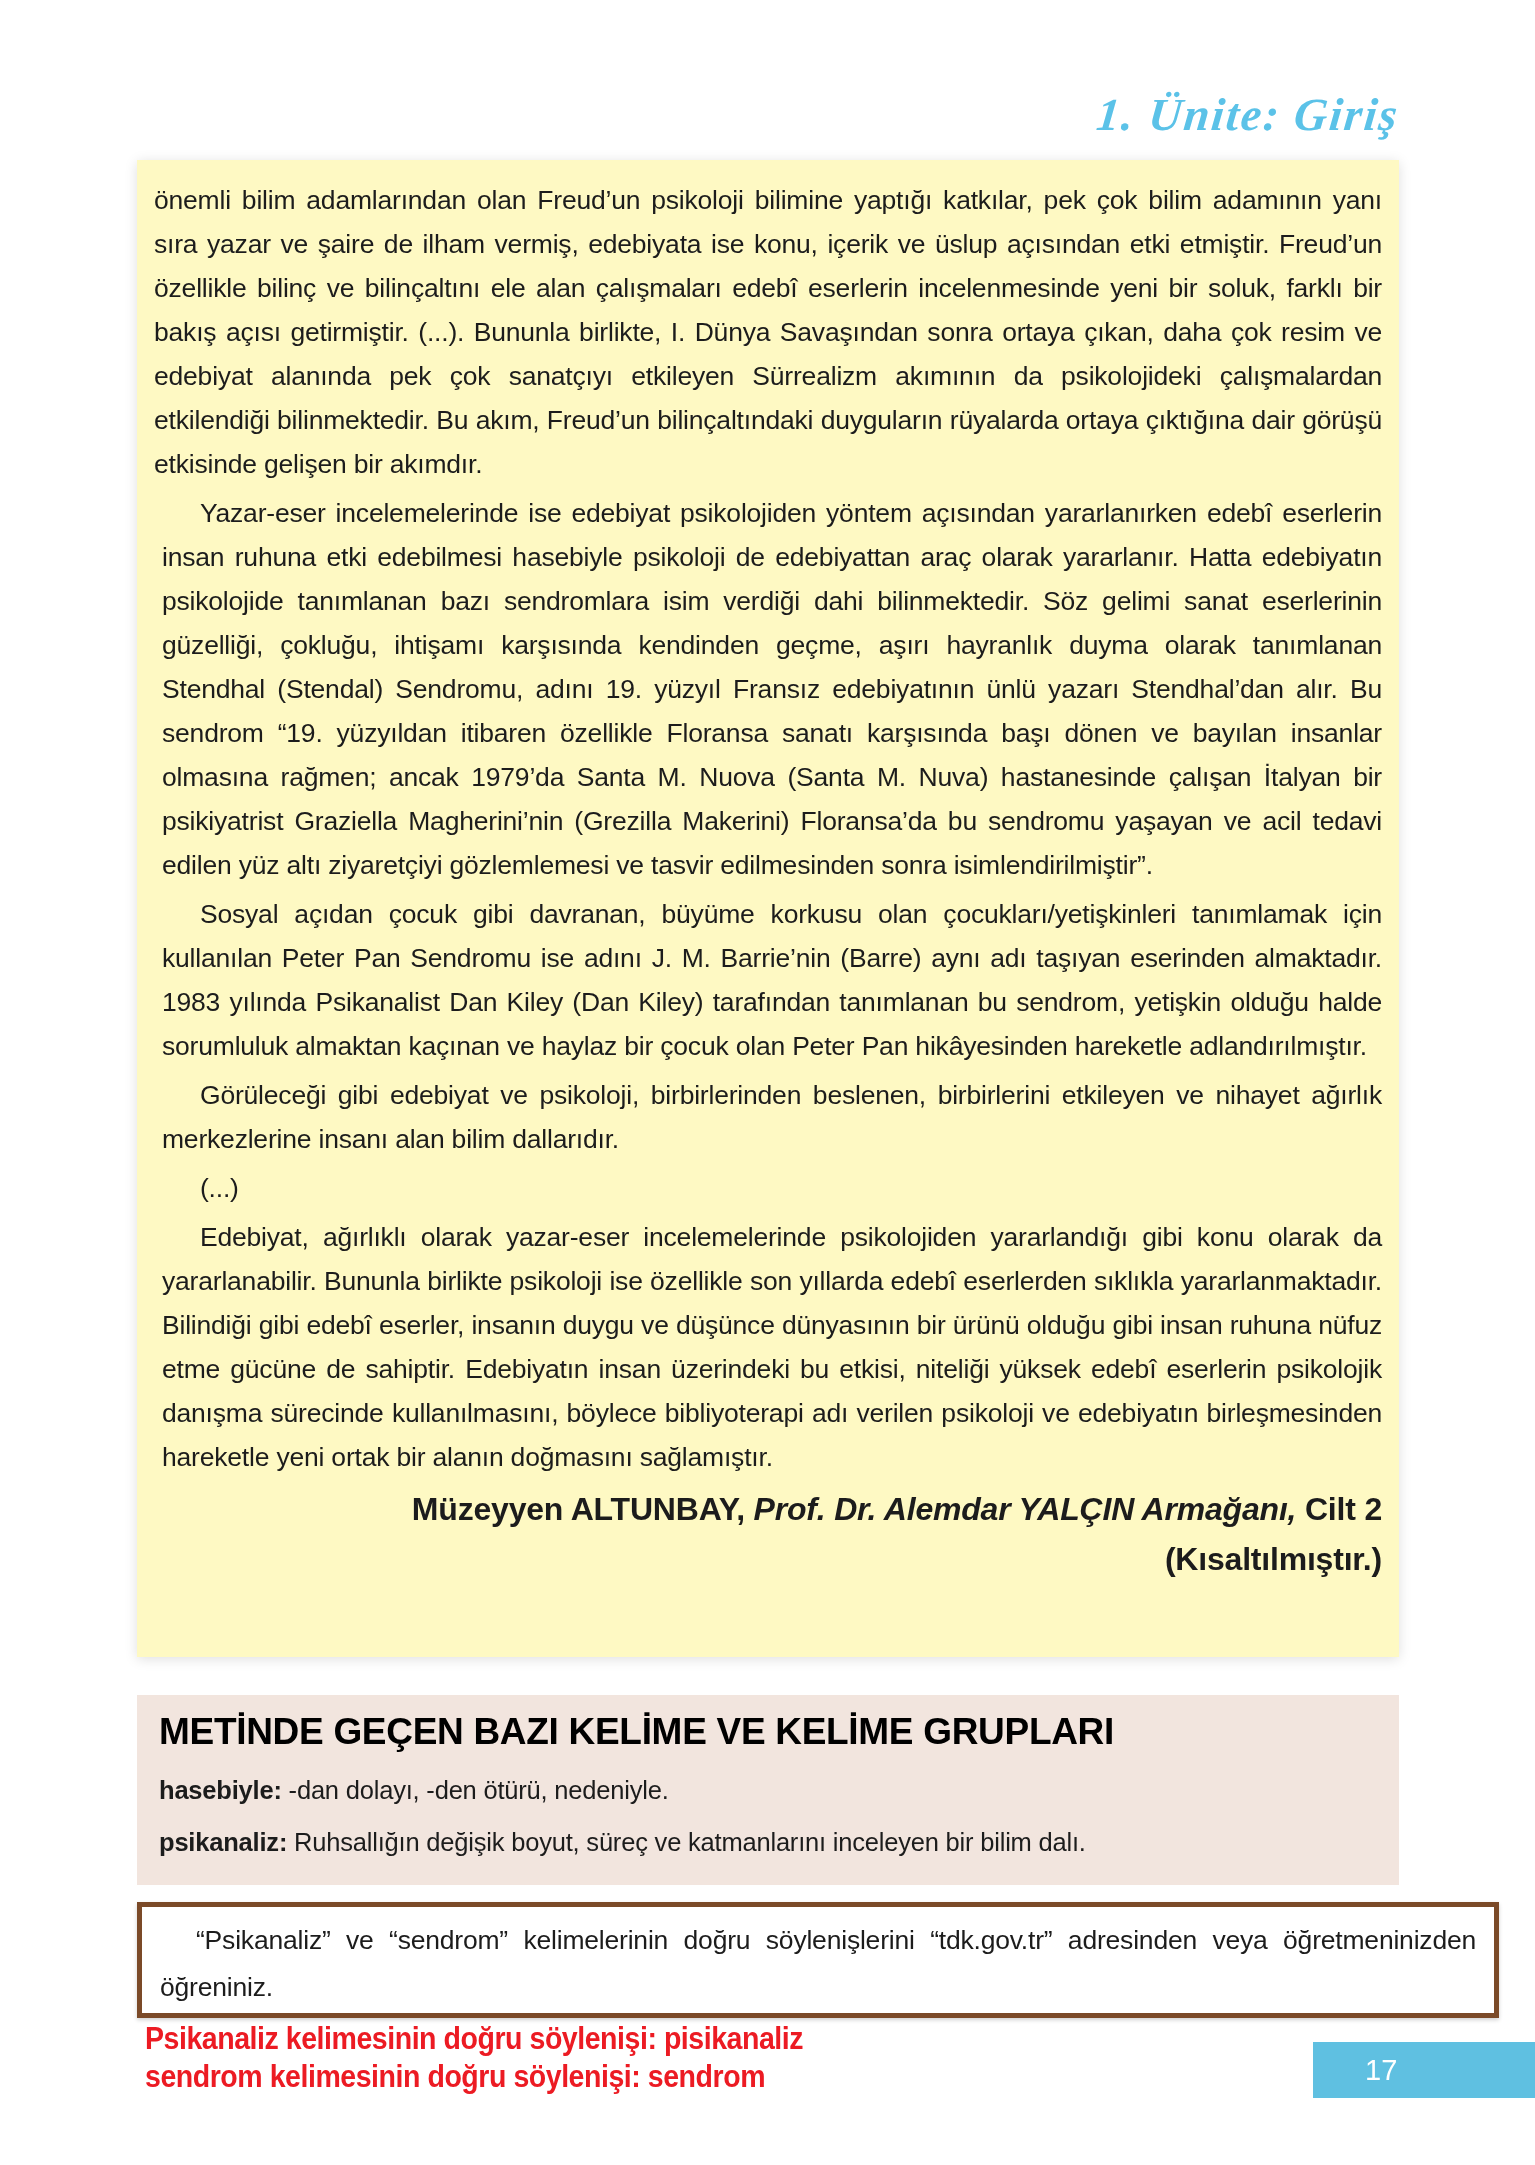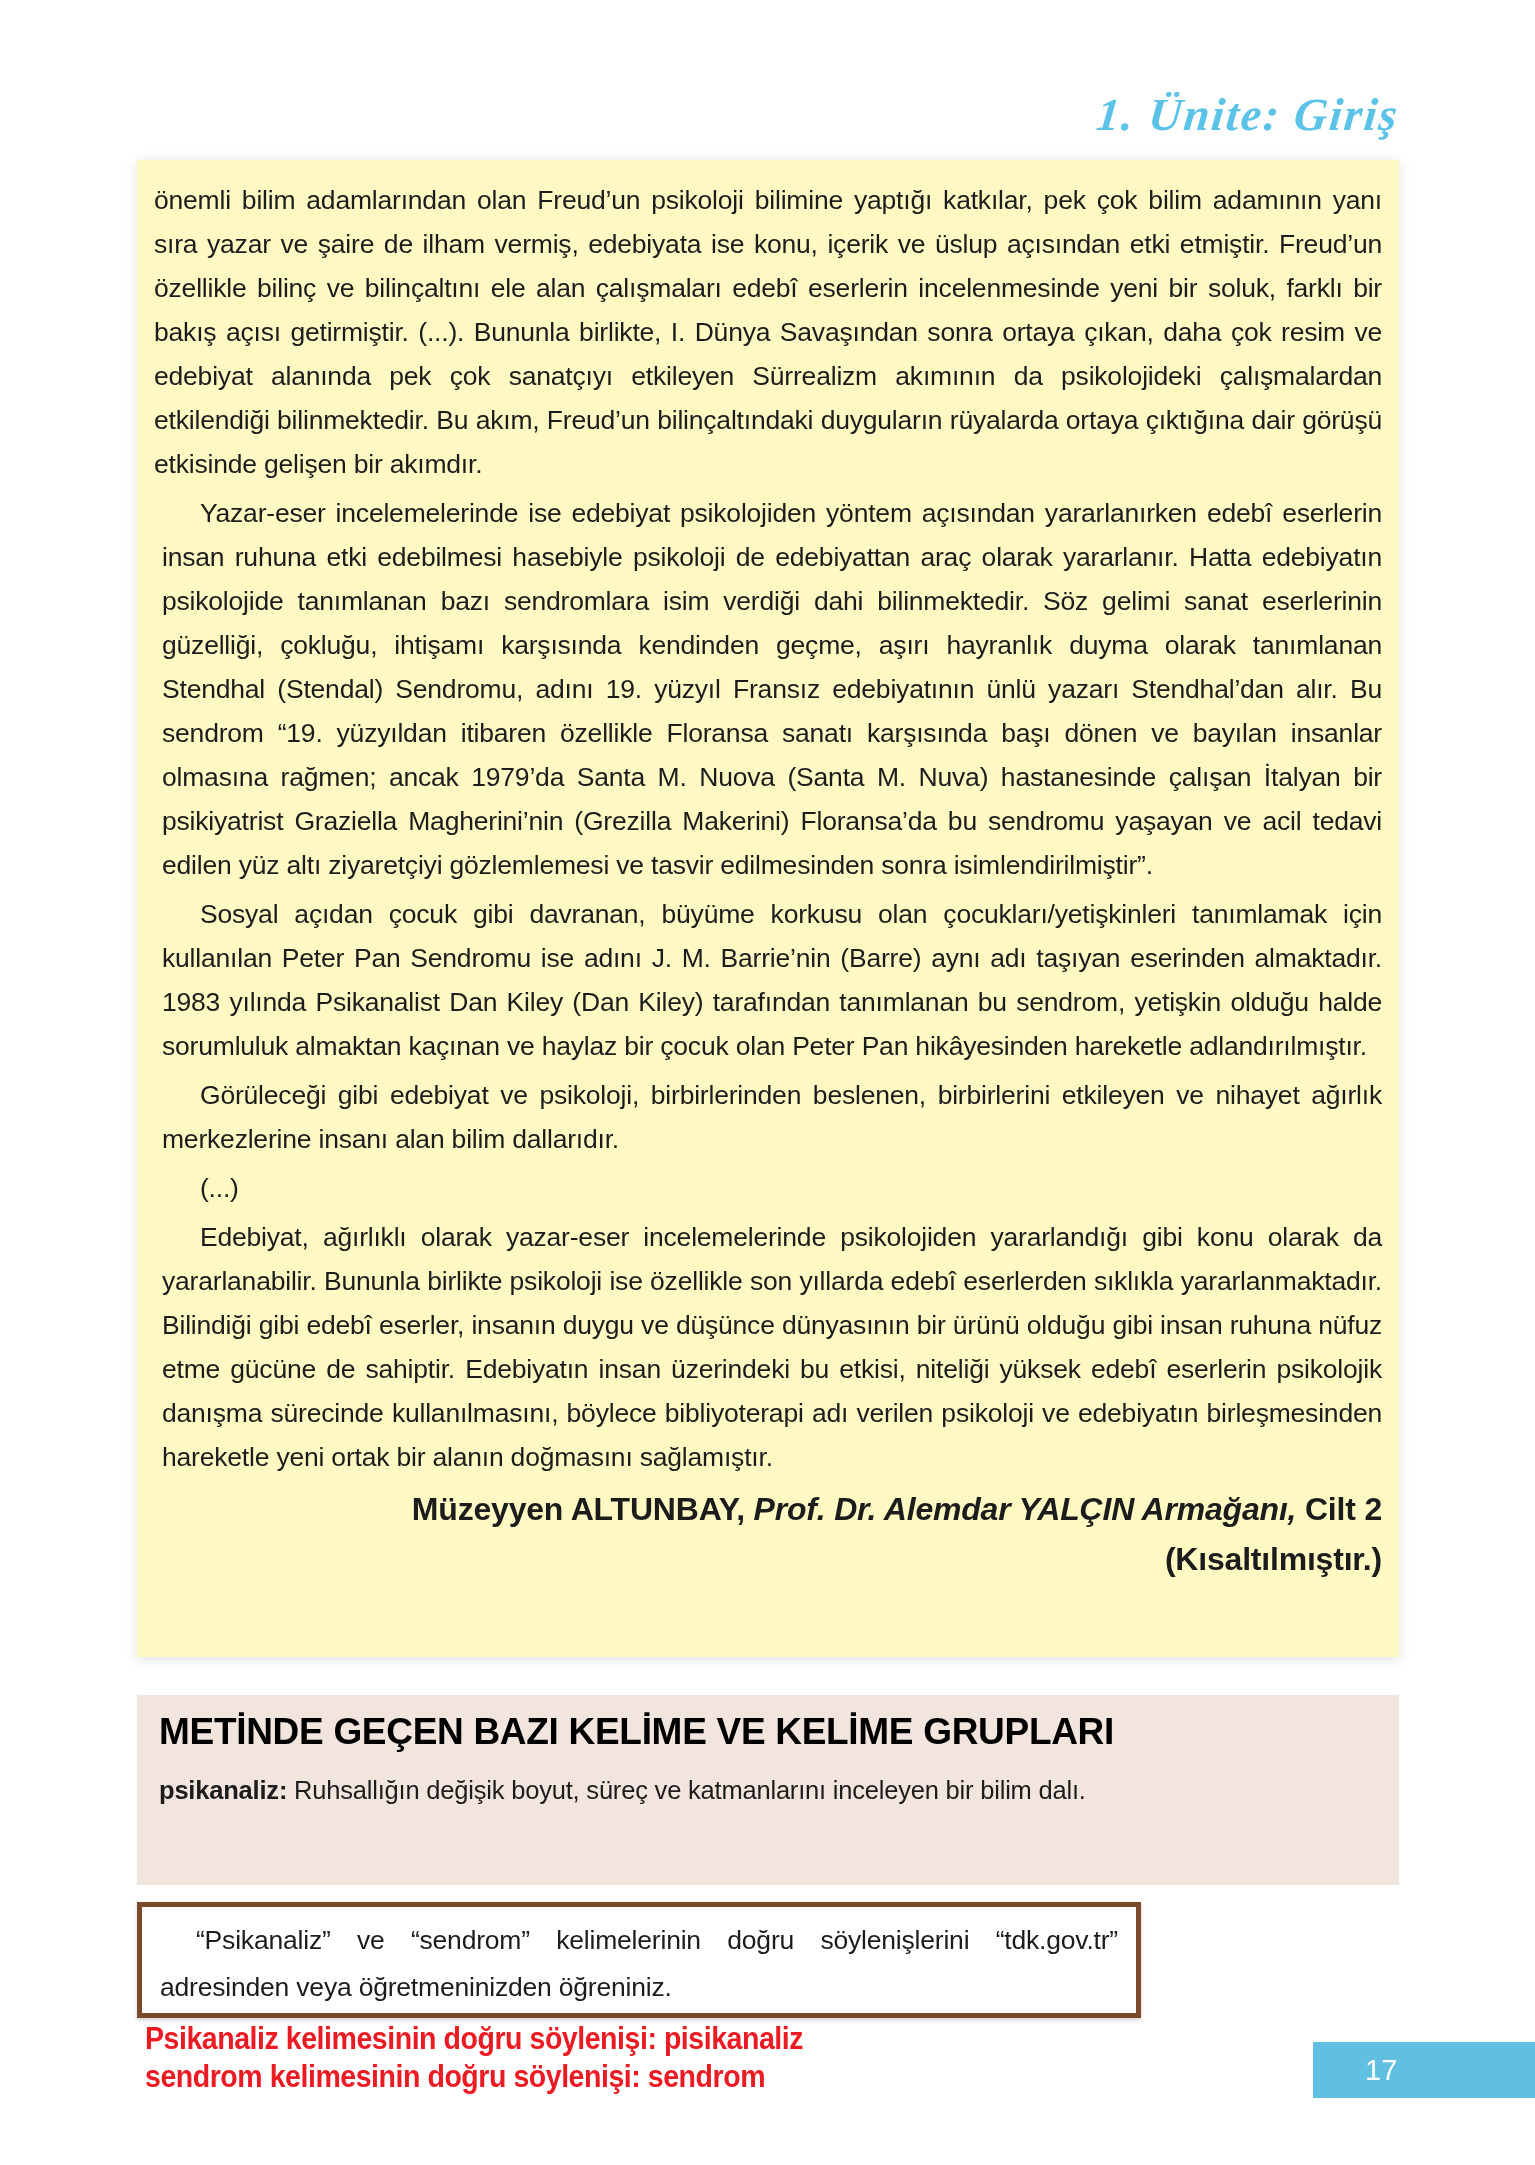--- a/index.html
+++ b/index.html
@@ -74,21 +74,21 @@
     font-size:25.5px;
     line-height:42px;
     letter-spacing:-0.2px;
     text-align:justify;
   }
   .vocab-col .term{font-weight:bold;}
   
   .note-box{
     position:absolute;
     left:137px;top:1902px;
-    width:1004px;height:116px;
+    width:1362px;height:116px;
     box-sizing:border-box;
     background:#ffffff;
     border:5px solid #7b4a28;
     box-shadow:0 2px 4px rgba(0,0,0,0.18);
     padding:10px 18px 0 18px;
   }
   .note-box p{
     margin:0;
     font-size:26.5px;
     line-height:47px;
@@ -137,20 +137,21 @@
     <p class="para indent">(...)</p>
     <p class="para indent">Edebiyat, ağırlıklı olarak yazar-eser incelemelerinde psikolojiden yararlandığı gibi konu olarak da yararlanabilir. Bununla birlikte psikoloji ise özellikle son yıllarda edebî eserlerden sıklıkla yararlanmaktadır. Bilindiği gibi edebî eserler, insanın duygu ve düşünce dünyasının bir ürünü olduğu gibi insan ruhuna nüfuz etme gücüne de sahiptir. Edebiyatın insan üzerindeki bu etkisi, niteliği yüksek edebî eserlerin psikolojik danışma sürecinde kullanılmasını, böylece bibliyoterapi adı verilen psikoloji ve edebiyatın birleşmesinden hareketle yeni ortak bir alanın doğmasını sağlamıştır.</p>
     <div class="attribution"><span class="b">Müzeyyen ALTUNBAY, </span><span class="bi">Prof. Dr. Alemdar YALÇIN Armağanı,</span><span class="b"> Cilt 2</span></div>
     <div class="attribution"><span class="b">(Kısaltılmıştır.)</span></div>
   </section>
 
   <section class="vocab-box">
     <h2 class="vocab-title">METİNDE GEÇEN BAZI KELİME VE KELİME GRUPLARI</h2>
     <div class="vocab-cols">
       <div class="vocab-col">
+        <p class="entry"><span class="term">hasebiyle:</span><span> -dan dolayı, -den ötürü, nedeniyle.</span></p>
         <p class="entry"><span class="term">psikanaliz:</span><span> Ruhsallığın değişik boyut, süreç ve katmanlarını inceleyen bir bilim dalı.</span></p>
       </div>
     </div>
   </section>
 
   <section class="note-box">
     <p>“Psikanaliz” ve “sendrom” kelimelerinin doğru söylenişlerini “tdk.gov.tr” adresinden veya öğretmeninizden öğreniniz.</p>
   </section>
 
   <div class="answers">

